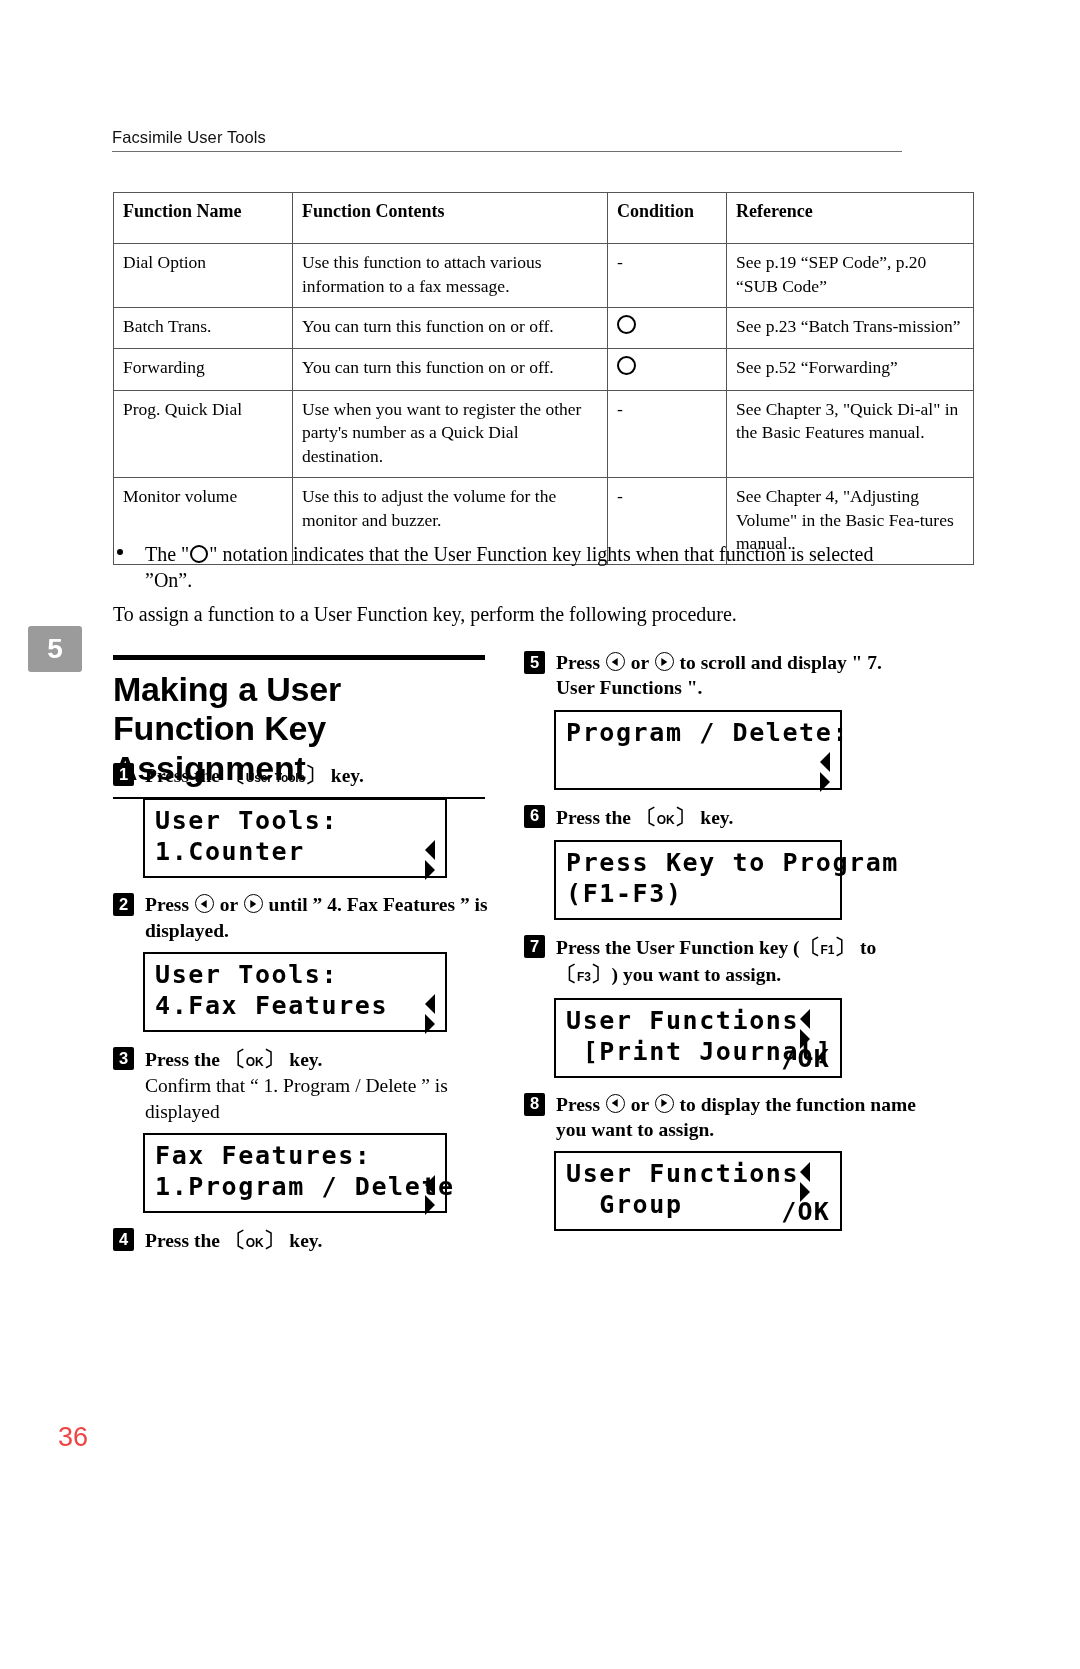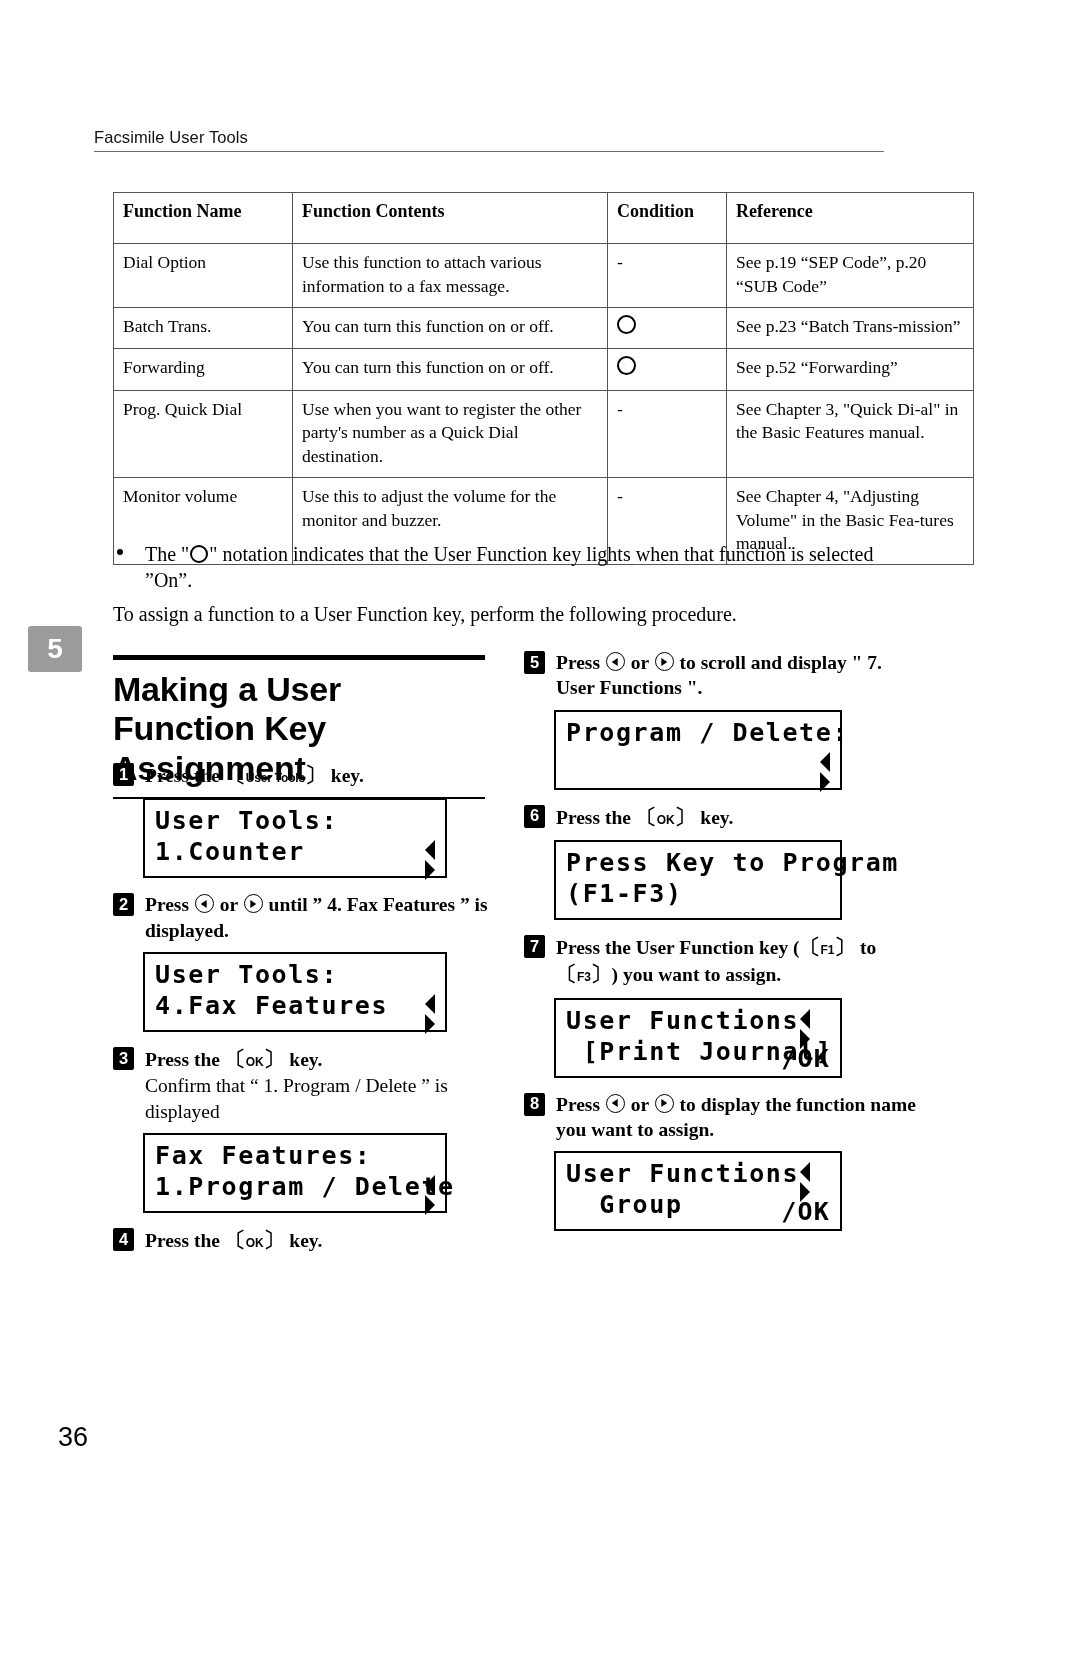--- a/index.html
+++ b/index.html
@@ -12,21 +12,21 @@
     height: 1669px;
     position: relative;
     font-family: "Liberation Serif", serif;
     color: #000;
     overflow: hidden;
   }
 
   
   .page-header {
     position: absolute;
-    left: 94px;
+    left: 112px;
     top: 128px;
     width: 790px;
   }
   .page-header .hdr-text {
     font-family: "Liberation Sans", sans-serif;
     font-size: 16.5px;
     letter-spacing: 0.1px;
     color: #111;
     padding-bottom: 4px;
   }
@@ -278,21 +278,21 @@
   .lcd-w-left  { width: 304px; }
   .lcd-w-right { width: 288px; }
 
   
   .folio {
     position: absolute;
     left: 58px;
     top: 1422px;
     font-family: "Liberation Sans", sans-serif;
     font-size: 27px;
-    color: #000000;
+    color: #ef4444;
   }
 </style>
 </head>
 <body>
 
 <div class="page-header">
   <div class="hdr-text">Facsimile User Tools</div>
   <div class="hdr-rule"></div>
 </div>
 

